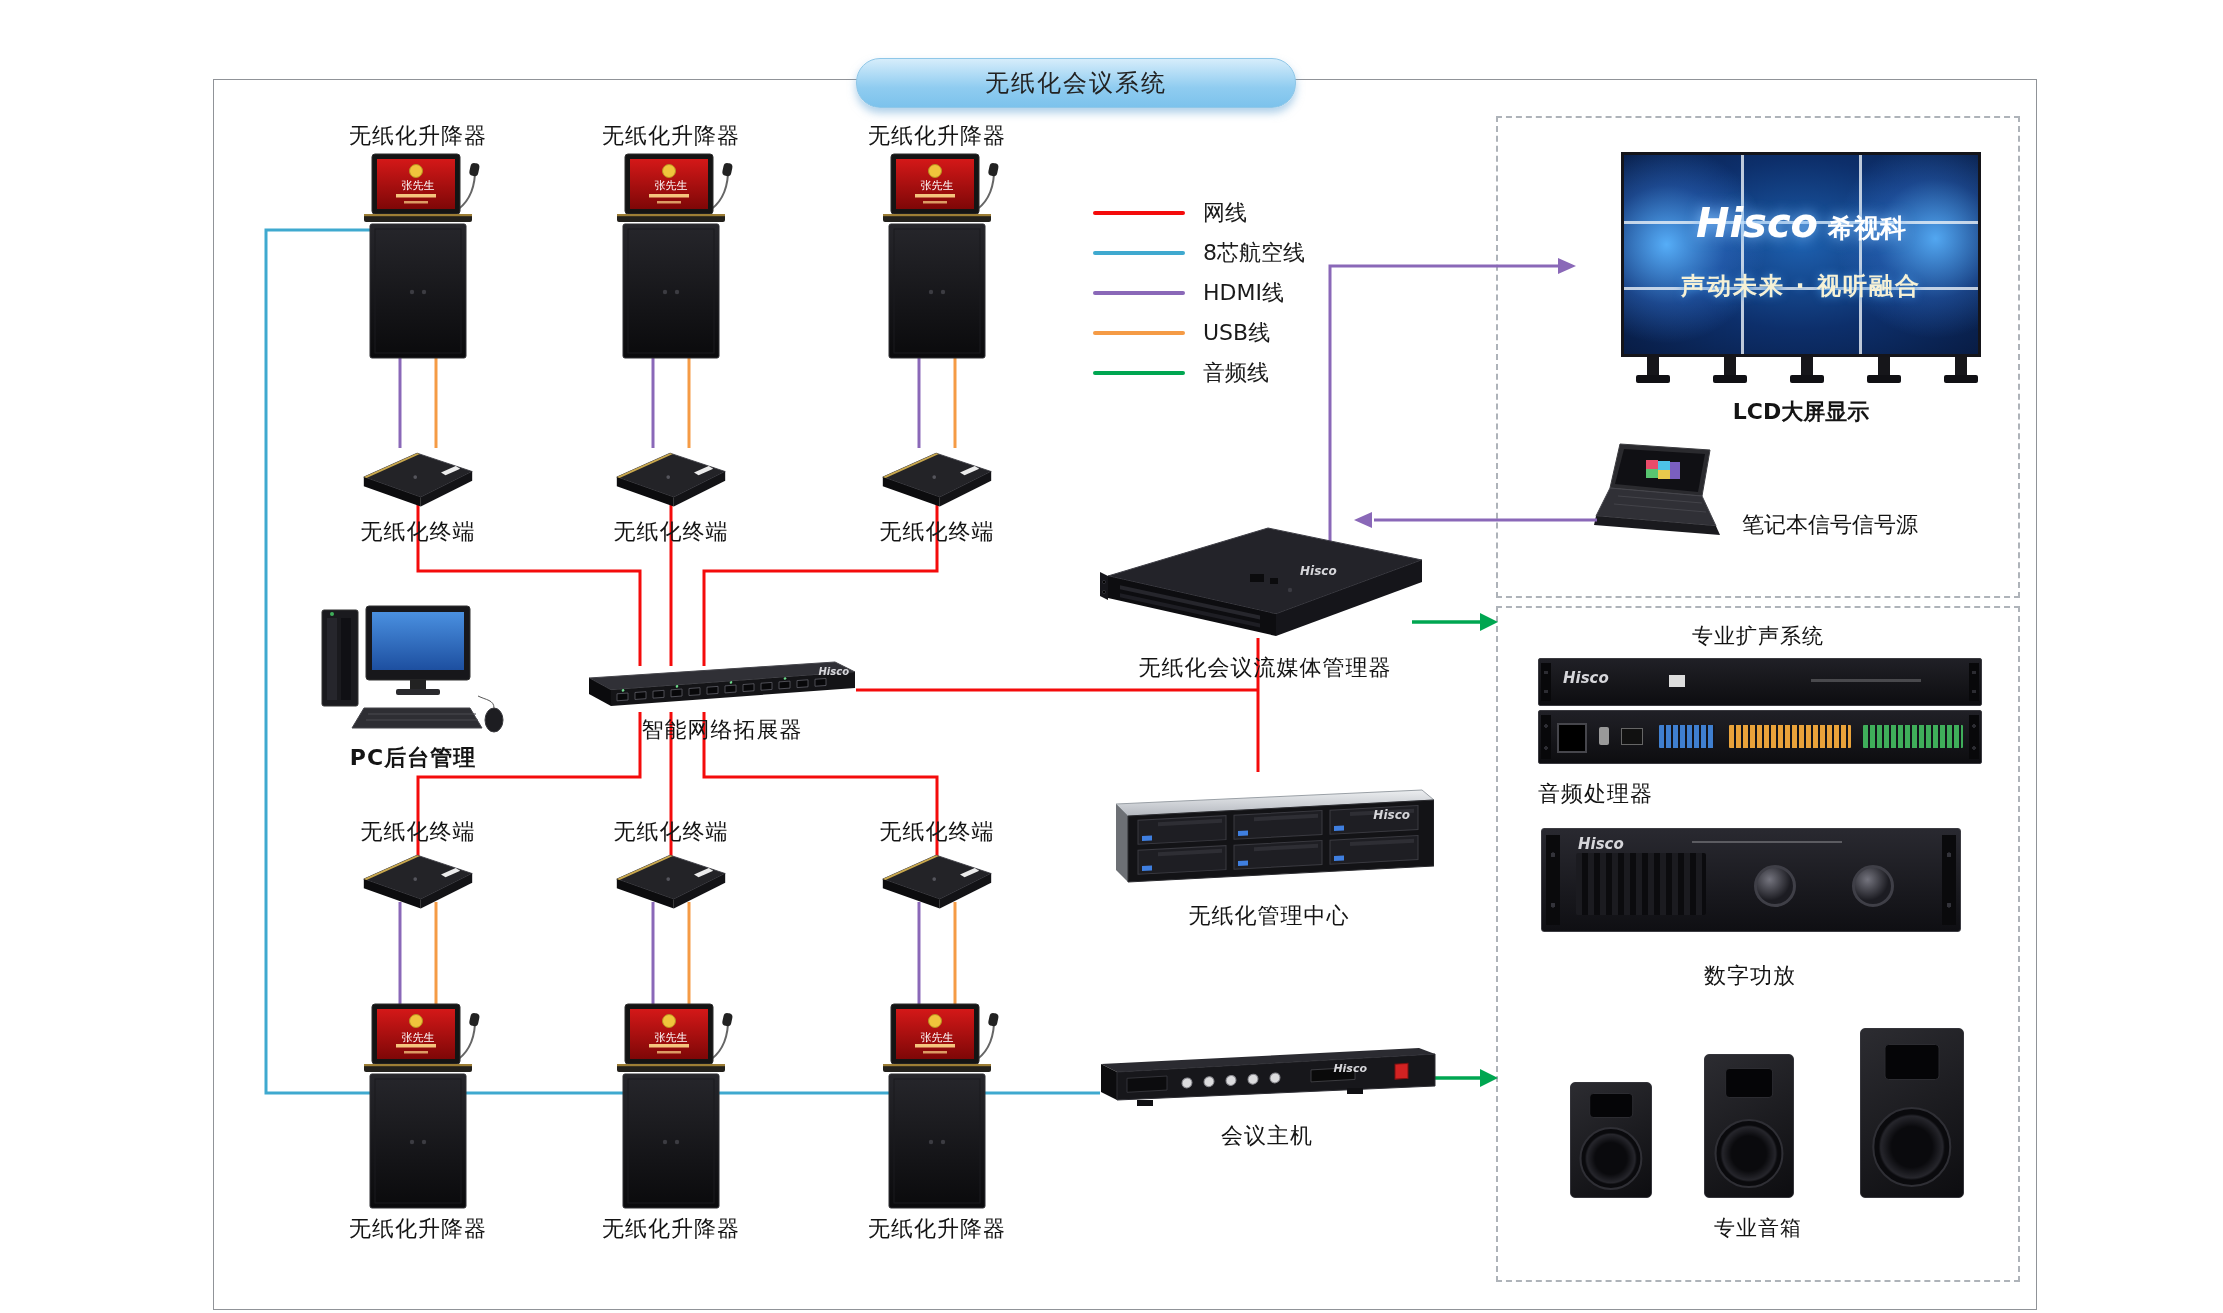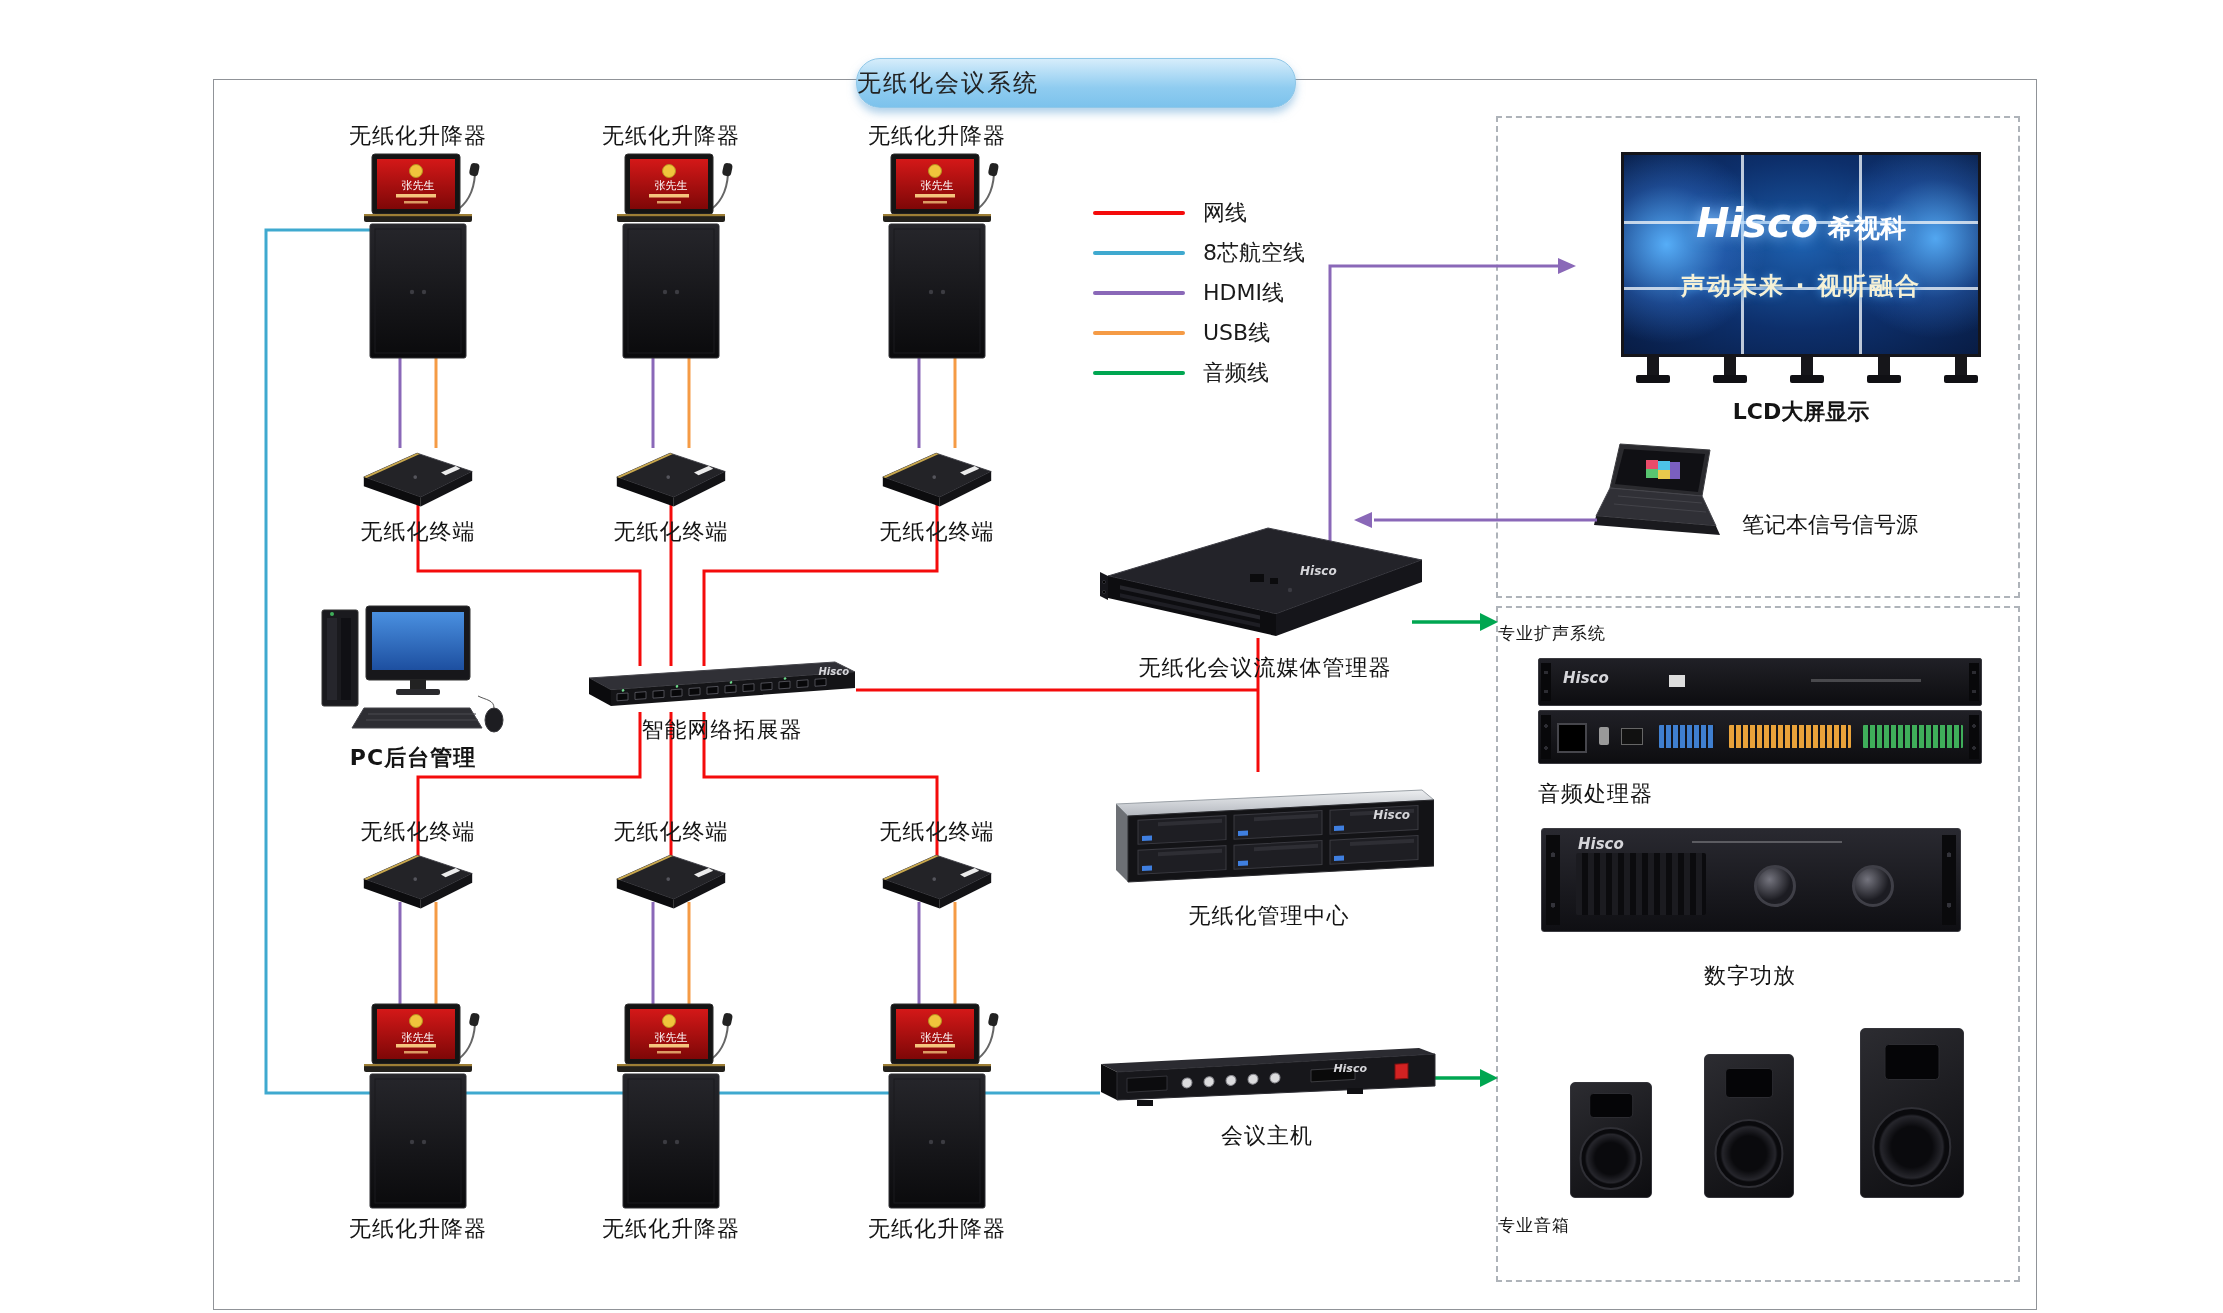--- a/index.html
+++ b/index.html
@@ -3,38 +3,38 @@
 <meta charset="utf-8">
 <style>
   html,body{margin:0;padding:0;background:#fff;}
   .canvas{position:relative;width:2223px;height:1313px;background:#fff;
           font-family:"DejaVu Sans","Liberation Sans",sans-serif;overflow:hidden;}
   .frame{position:absolute;left:213px;top:79px;width:1822px;height:1229px;
          border:1px solid #909398;z-index:0;}
   .banner{position:absolute;left:856px;top:58px;width:438px;height:48px;border-radius:24px;
           background:linear-gradient(#d6edfb,#8fccf0 60%,#7cc2ec);border:1px solid #8fc7e8;
           box-shadow:0 5px 9px rgba(110,170,215,.55);z-index:4;
-          line-height:48px;font-size:24px;color:#222;letter-spacing:2px;}
+          text-align:center;line-height:48px;font-size:24px;color:#222;letter-spacing:2px;}
   .cables{position:absolute;left:0;top:0;z-index:1;}
   .ln{fill:none;stroke-width:3px;}
   .ln-net{stroke:var(--c-net);} .ln-aviation{stroke:var(--c-aviation);}
   .ln-hdmi{stroke:var(--c-hdmi);} .ln-usb{stroke:var(--c-usb);} .ln-audio{stroke:var(--c-audio);stroke-width:3.5px;}
   .fl-hdmi{fill:var(--c-hdmi);} .fl-audio{fill:var(--c-audio);}
   .legend{position:absolute;left:1093px;top:170px;z-index:3;margin-top:23px;}
   .legend-row{display:flex;align-items:center;height:40px;}
   .legend-swatch{width:92px;height:4px;border-radius:2px;}
   .sw-net{background:var(--c-net);} .sw-aviation{background:var(--c-aviation);}
   .sw-hdmi{background:var(--c-hdmi);} .sw-usb{background:var(--c-usb);} .sw-audio{background:var(--c-audio);}
   .legend-label{margin-left:18px;font-size:22px;color:#1a1a1a;}
   .dev{position:absolute;display:flex;flex-direction:column;align-items:center;z-index:2;}
   .dev-label{font-size:22px;color:#141414;white-space:nowrap;height:28px;line-height:28px;letter-spacing:1px;}
   .screen-name{position:absolute;left:0;width:160px;text-align:center;font-size:11px;color:#fff;z-index:3;}
   .brand-chip{position:absolute;font-size:12px;color:#d6d6da;z-index:3;font-style:italic;font-weight:bold;}
   .zone{position:absolute;border:2px dashed #aeb3b9;z-index:0;}
-  .zone-title{position:absolute;width:100%;font-size:17px;color:#141414;letter-spacing:1px;}
+  .zone-title{position:absolute;width:100%;text-align:center;font-size:21px;color:#141414;letter-spacing:1px;}
   
   .videowall{position:absolute;left:79px;top:34px;width:372px;margin-left:44px;}
   .vw-screen{position:relative;width:360px;height:205px;border:3px solid #15151a;box-sizing:border-box;
      background:
        radial-gradient(circle at 12% 45%, rgba(90,180,255,.95), rgba(60,130,230,.35) 18%, transparent 30%),
        radial-gradient(circle at 88% 42%, rgba(90,180,255,.9), rgba(60,130,230,.3) 18%, transparent 30%),
        radial-gradient(ellipse at 50% 45%, #1d5fae 0%, #0d2f6b 55%, #081c44 100%);}
   .vw-line{position:absolute;background:rgba(235,241,247,.8);}
   .vw-v{top:0;width:3px;height:100%;} .vw-h{left:0;height:3px;width:100%;}
   .vw-brand{position:absolute;top:24%;width:100%;text-align:center;color:#fff;font-size:40px;

